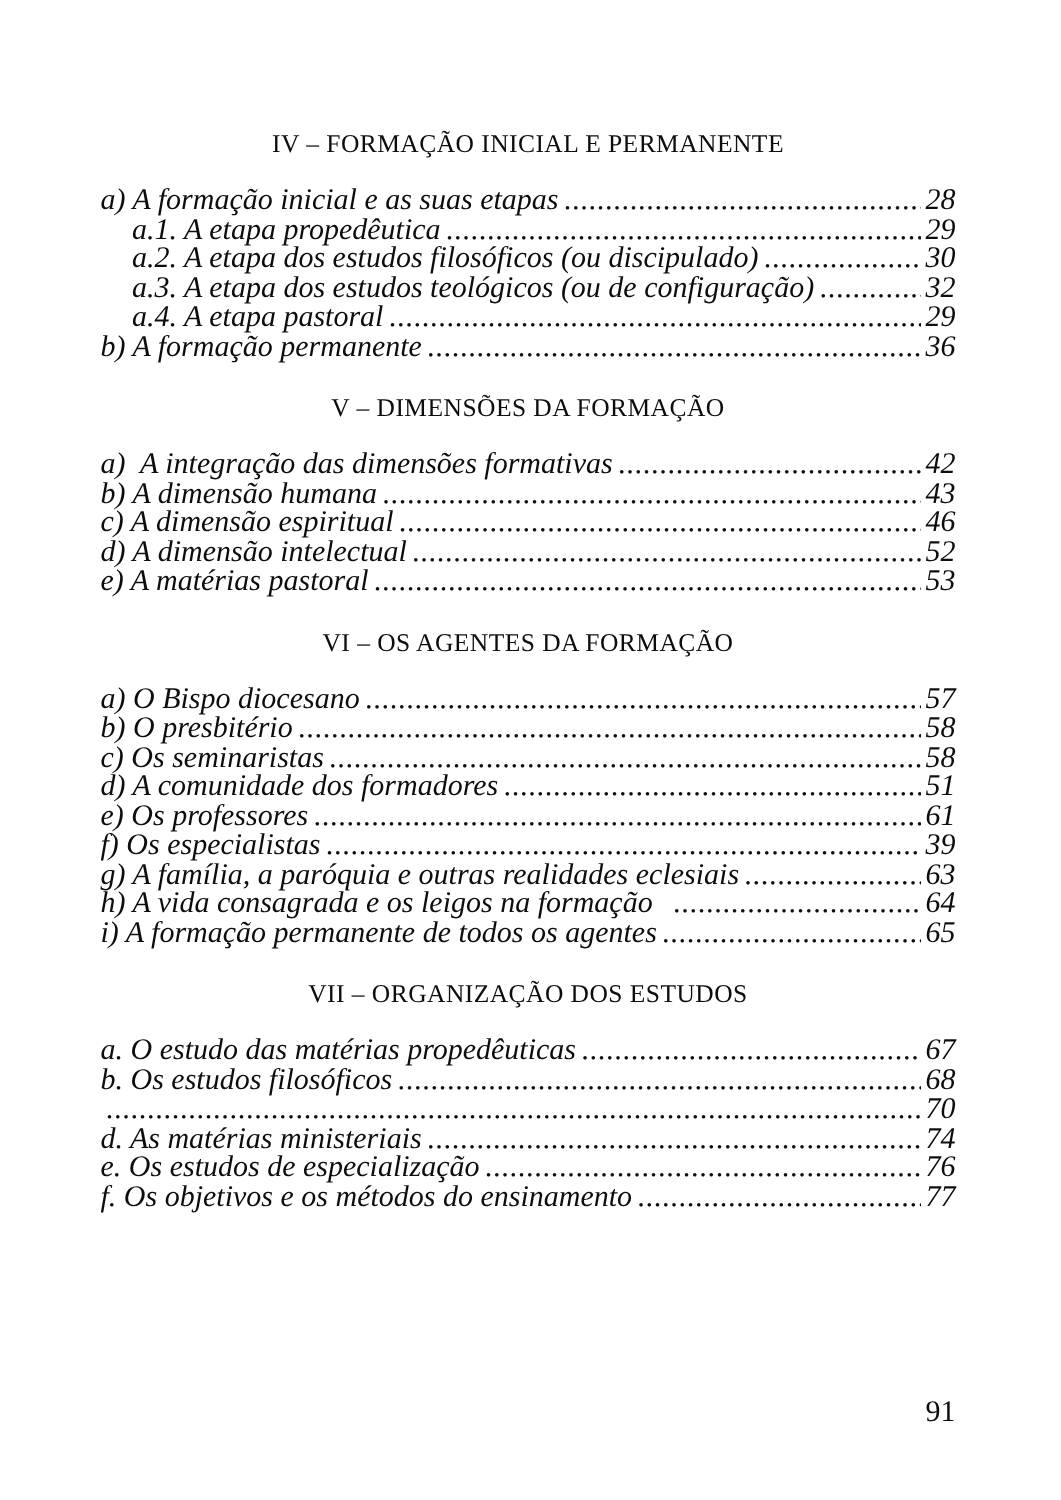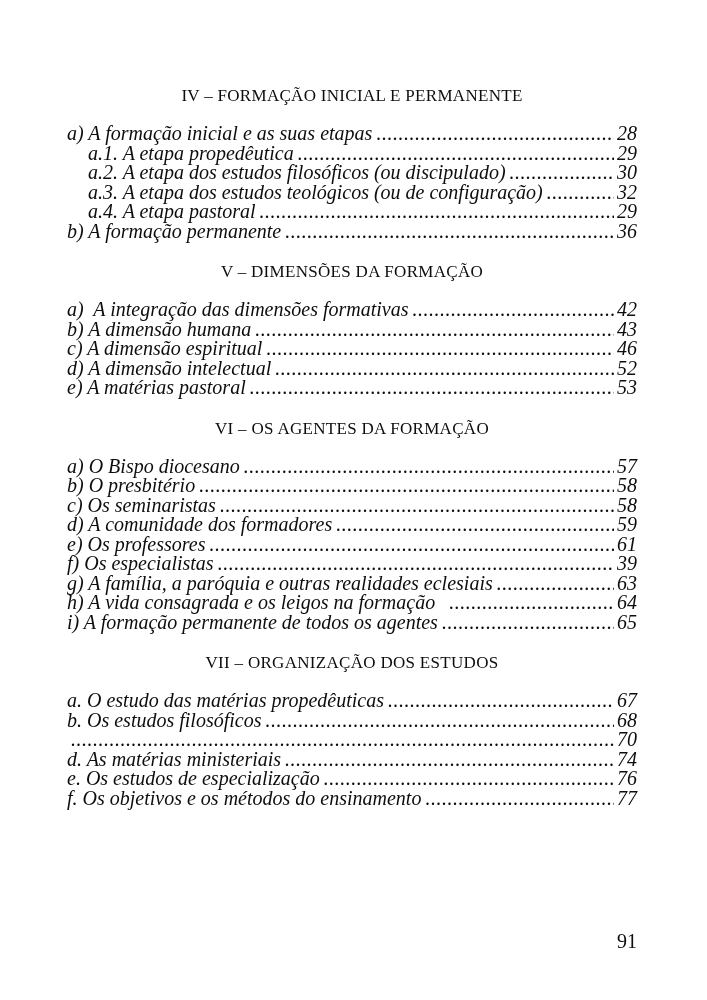--- a/index.html
+++ b/index.html
@@ -170,21 +170,21 @@
 
   <div class="entry">
     <span class="entry-label">c) Os seminaristas</span>
     <span class="leader"></span>
     <span class="entry-page">58</span>
   </div>
 
   <div class="entry">
     <span class="entry-label">d) A comunidade dos formadores</span>
     <span class="leader"></span>
-    <span class="entry-page">59</span>
+    <span class="entry-page">51</span>
   </div>
 
   <div class="entry">
     <span class="entry-label">e) Os professores</span>
     <span class="leader"></span>
     <span class="entry-page">61</span>
   </div>
 
   <div class="entry">
     <span class="entry-label">f) Os especialistas</span>

